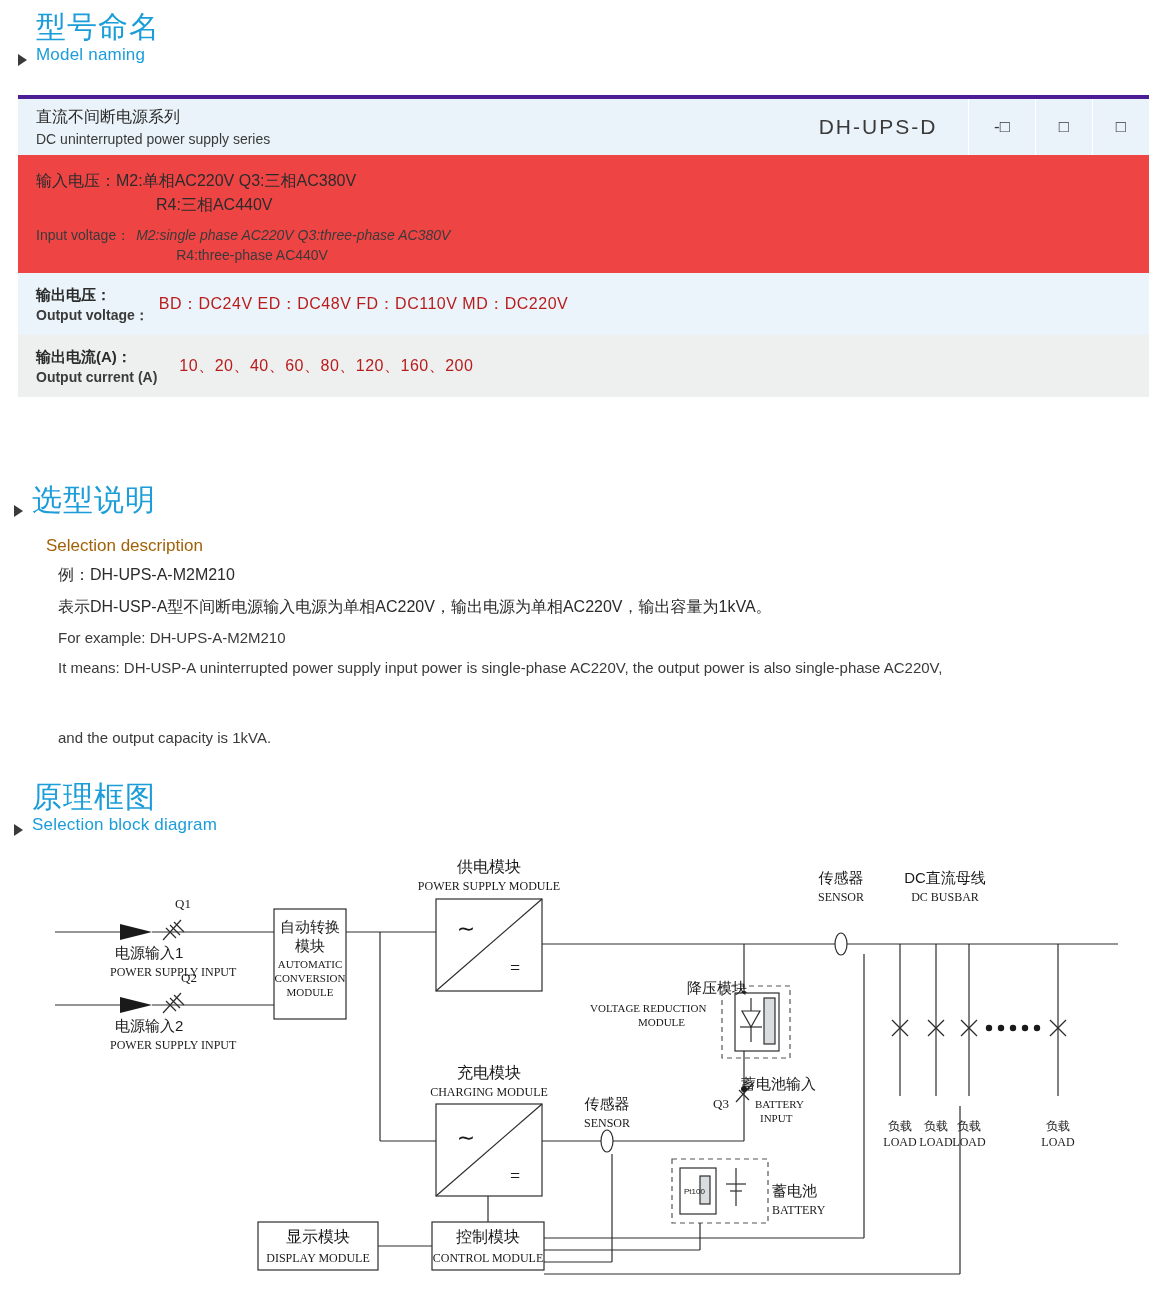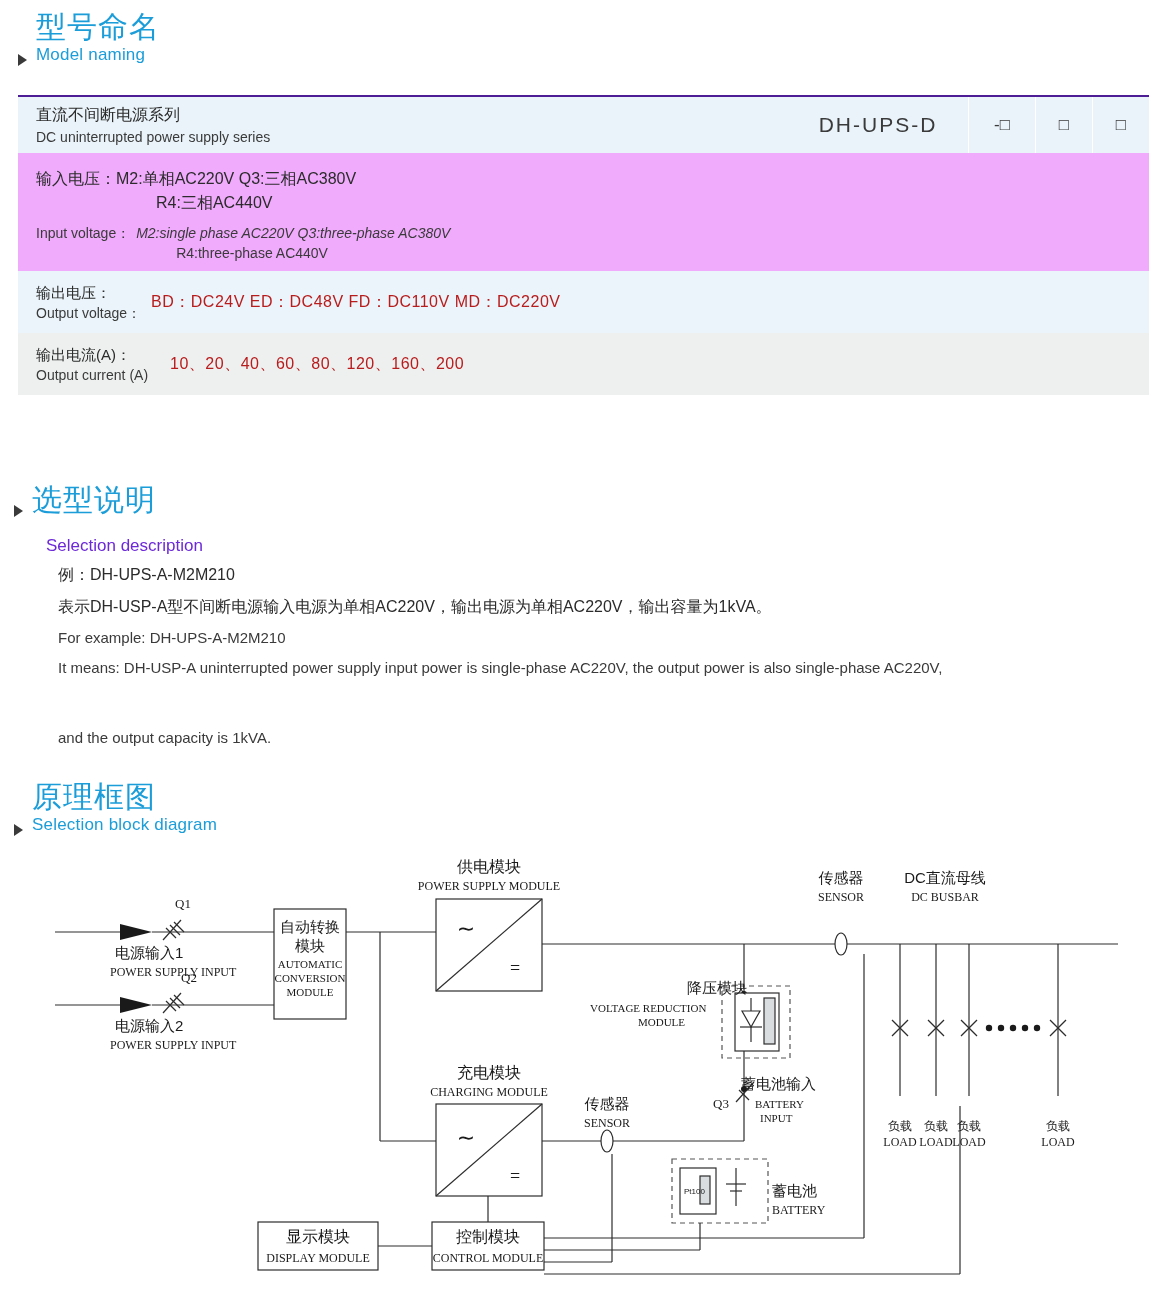--- a/index.html
+++ b/index.html
@@ -10,42 +10,42 @@
   }
   .page{position:relative;width:1167px;height:1308px;}
 
   
   .sec-head{position:absolute;display:flex;align-items:flex-end;}
   .tri{width:0;height:0;border-left:9px solid #3a3a3a;border-top:6px solid transparent;border-bottom:6px solid transparent;margin-top:12px;margin-right:9px;}
   .sec-cn{font-size:30px;color:#1b9dd9;line-height:34px;letter-spacing:1px;}
   .sec-en{font-size:17px;color:#1b9dd9;line-height:22px;letter-spacing:0.2px;}
 
   
-  .naming{position:absolute;left:18px;top:95px;width:1131px;border-top:2px solid #4c1d95;}
+  .naming{position:absolute;left:18px;top:95px;width:1131px;border-top:4px solid #4c1d95;}
   .row{display:flex;align-items:stretch;}
   .r1{background:#e9f3f9;height:56px;}
-  .r2{background:#f0abfc;}
+  .r2{background:#ef4444;}
   .r3{background:#eaf4fa;}
   .r4{background:#eef0f0;}
   .cell-main{flex:1;padding:8px 18px;box-sizing:border-box;}
   .code-cell{width:180px;display:flex;align-items:center;justify-content:center;font-size:21px;color:#3a3a3a;letter-spacing:2px;}
   .box-cell{width:56px;display:flex;align-items:center;justify-content:center;font-size:17px;color:#3a3a3a;position:relative;}
   .box-cell.b1{width:66px;}
   .sep{width:1px;background:#ffffff;}
 
   .t-cn{font-size:16px;color:#2b2b2b;line-height:24px;}
   .t-en{font-size:14px;color:#3a3a3a;line-height:20px;}
   .t-cn-s{font-size:15px;color:#2b2b2b;line-height:21px;}
   .inline-pair{display:flex;align-items:center;}
-  .pair-label{display:flex;flex-direction:column;}
+  .pair-label{display:flex;flex-direction:column;font-weight:bold;}
   .pair-val{font-size:16px;color:#b91c1c;margin-left:10px;letter-spacing:0.5px;}
 
   
   .seldesc{position:absolute;left:46px;top:533px;width:1110px;}
-  .seldesc .en-head{font-size:17px;color:#6d28d9;line-height:26px;}
+  .seldesc .en-head{font-size:17px;color:#a16207;line-height:26px;}
   .seldesc .line-cn{font-size:16px;color:#2b2b2b;line-height:32px;}
   .seldesc .line-en{font-size:15px;color:#3a3a3a;line-height:30px;}
 
   
   .diagram{position:absolute;left:0;top:846px;width:1167px;height:462px;}
   .diagram svg{display:block;}
 </style>
 </head>
 <body>
 

